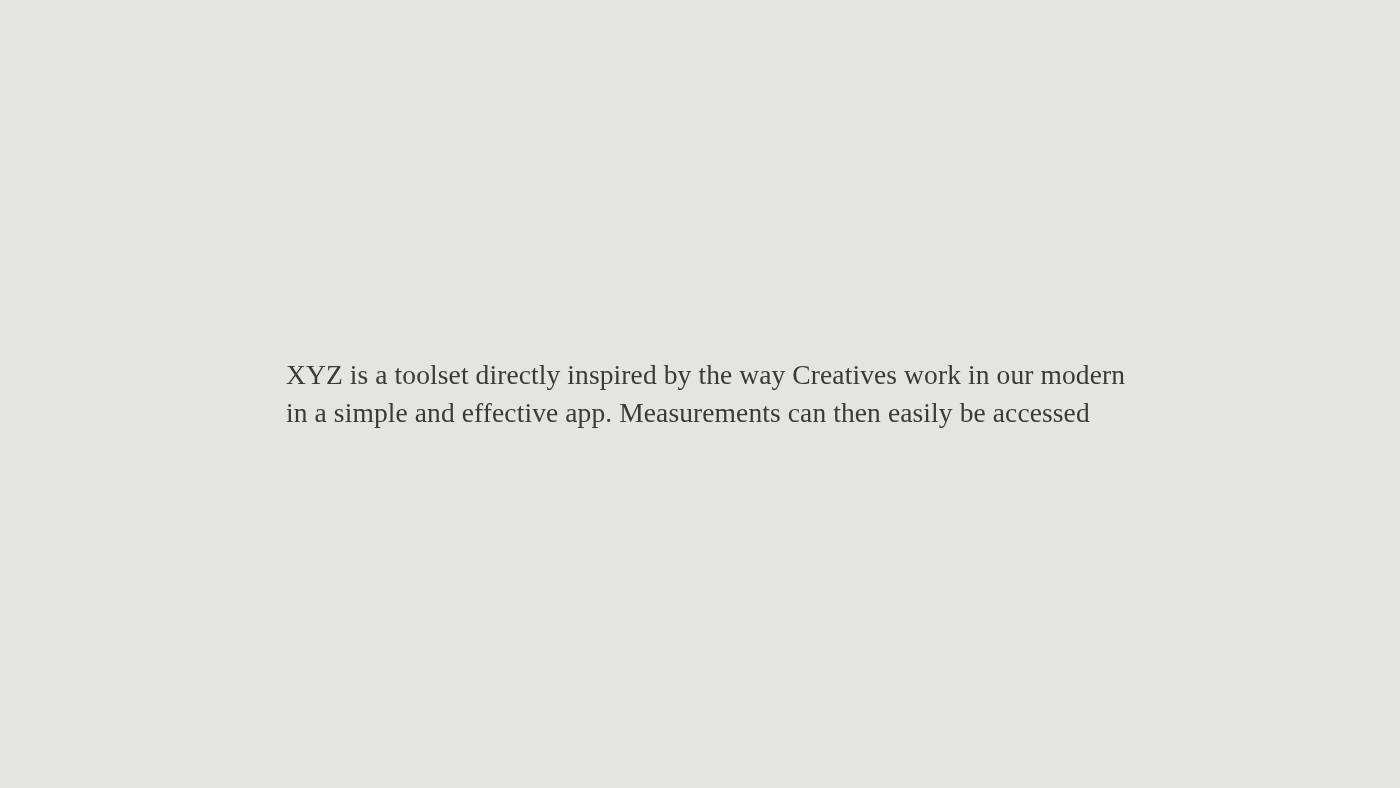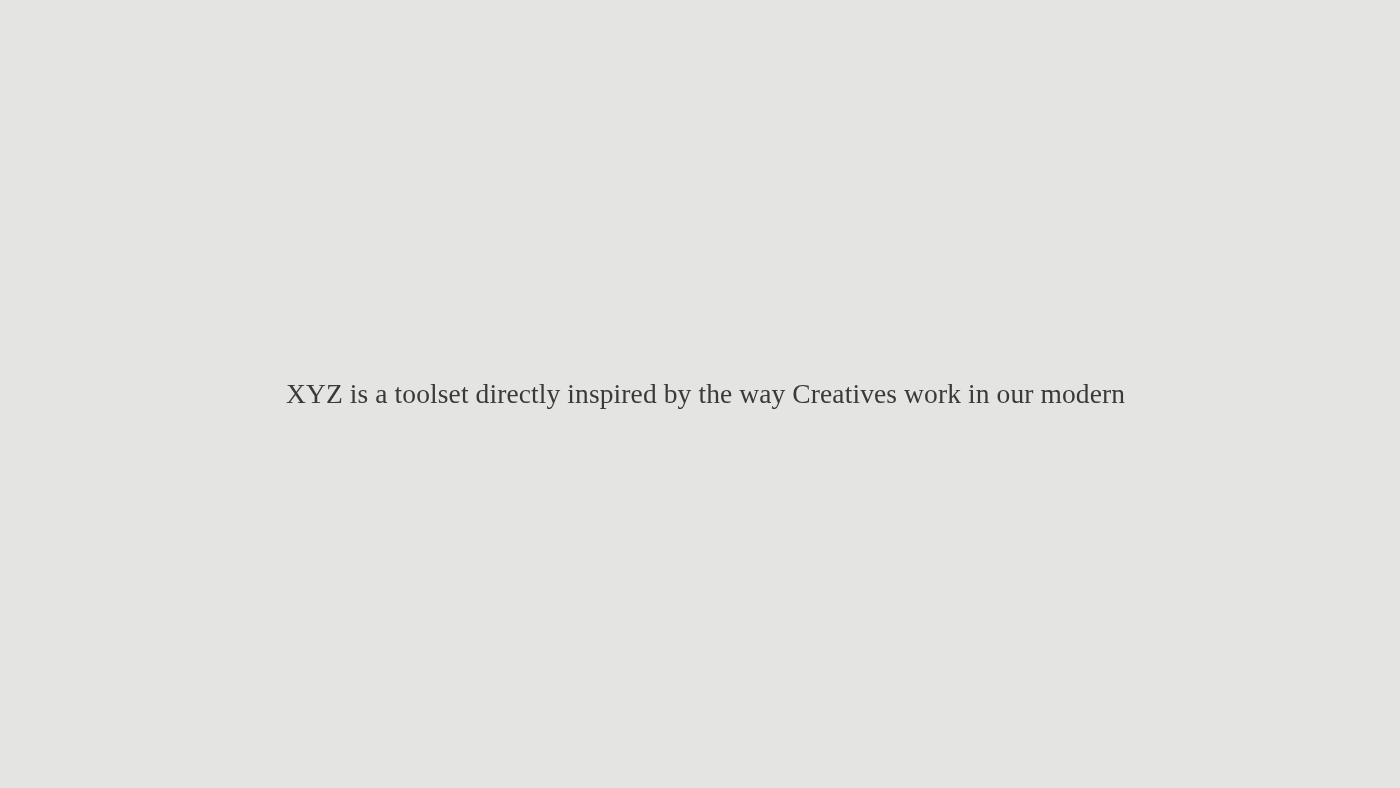--- a/index.html
+++ b/index.html
@@ -34,14 +34,15 @@
     display: block;
     white-space: nowrap;
   }
 </style>
 </head>
 <body>
 
 <div class="stage">
   <div class="text-block">
     <span class="line">XYZ is a toolset directly inspired by the way Creatives work in our modern</span>
+    <span class="line">in a simple and effective app. Measurements can then easily be accessed</span>
   </div>
 </div>
 
 </body></html>

